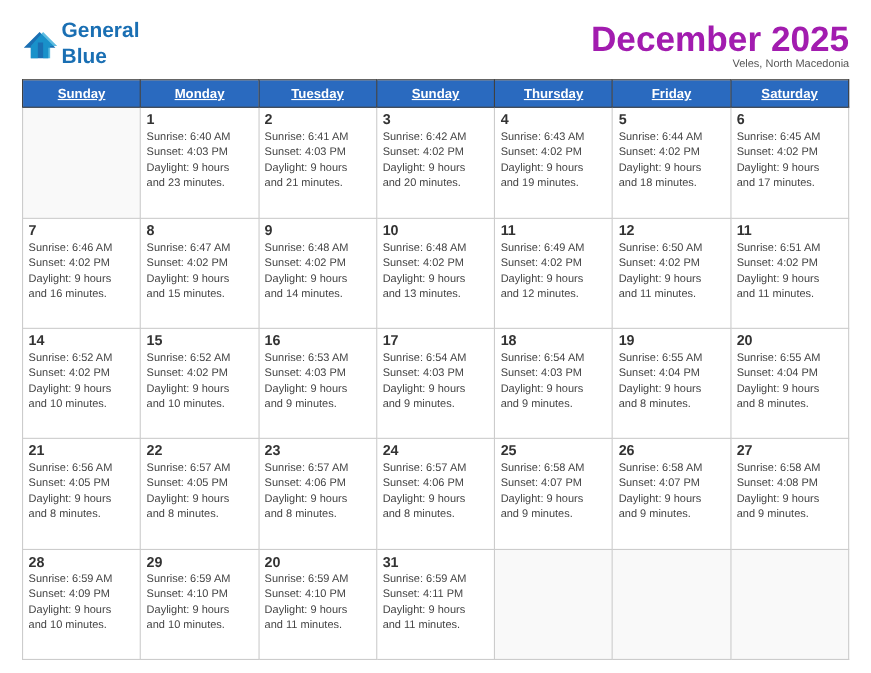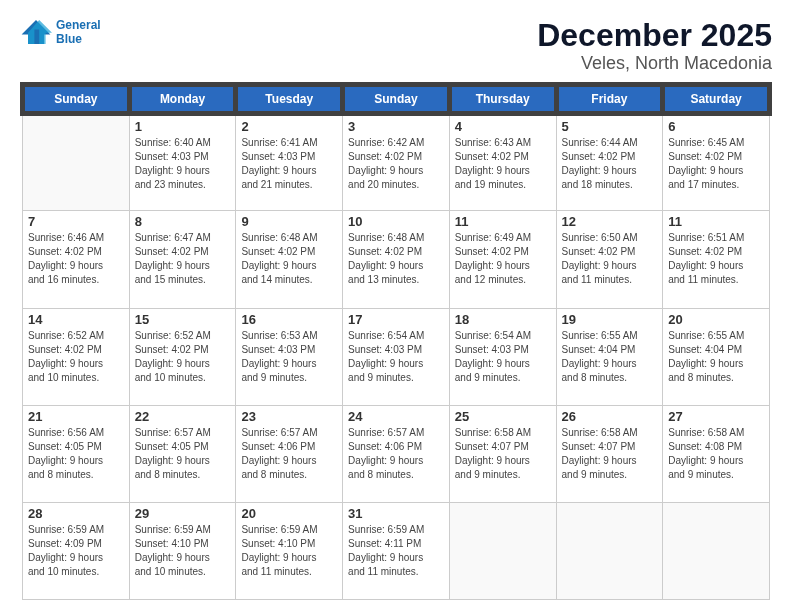--- a/index.html
+++ b/index.html
@@ -22,60 +22,61 @@
       justify-content: space-between;
       align-items: flex-start;
       margin-bottom: 8px;
     }
     .logo {
       display: flex;
       align-items: center;
       gap: 4px;
     }
     .logo-text {
-      font-size: 12px;
+      font-size: 19px;
       font-weight: bold;
       color: #333;
       line-height: 1.2;
     }
     .logo-text span {
       color: #1a6fb3;
     }
     .logo-icon {
       width: 32px;
       height: 28px;
     }
     .title-block {
       text-align: right;
     }
     .main-title {
       font-size: 32px;
       font-weight: bold;
-      color: #0f172a;
+      color: #a21caf;
       line-height: 1.1;
     }
     .subtitle {
-      font-size: 18px;
+      font-size: 10px;
       color: #555;
     }
     .calendar {
       flex: 1;
       border: 1px solid #ccc;
       border-collapse: collapse;
       width: 100%;
       table-layout: fixed;
     }
     .calendar th {
       background-color: #2a6abf;
       color: white;
       text-align: center;
       font-size: 12px;
       font-weight: bold;
       padding: 5px 2px;
-      border: 5px solid #404040;
+      border: 1px solid #404040;
+      text-decoration: underline;
     }
     .calendar td {
       border: 1px solid #ccc;
       vertical-align: top;
       padding: 3px 5px;
       font-size: 10px;
       color: #333;
       height: 88px;
     }
     .day-number {

